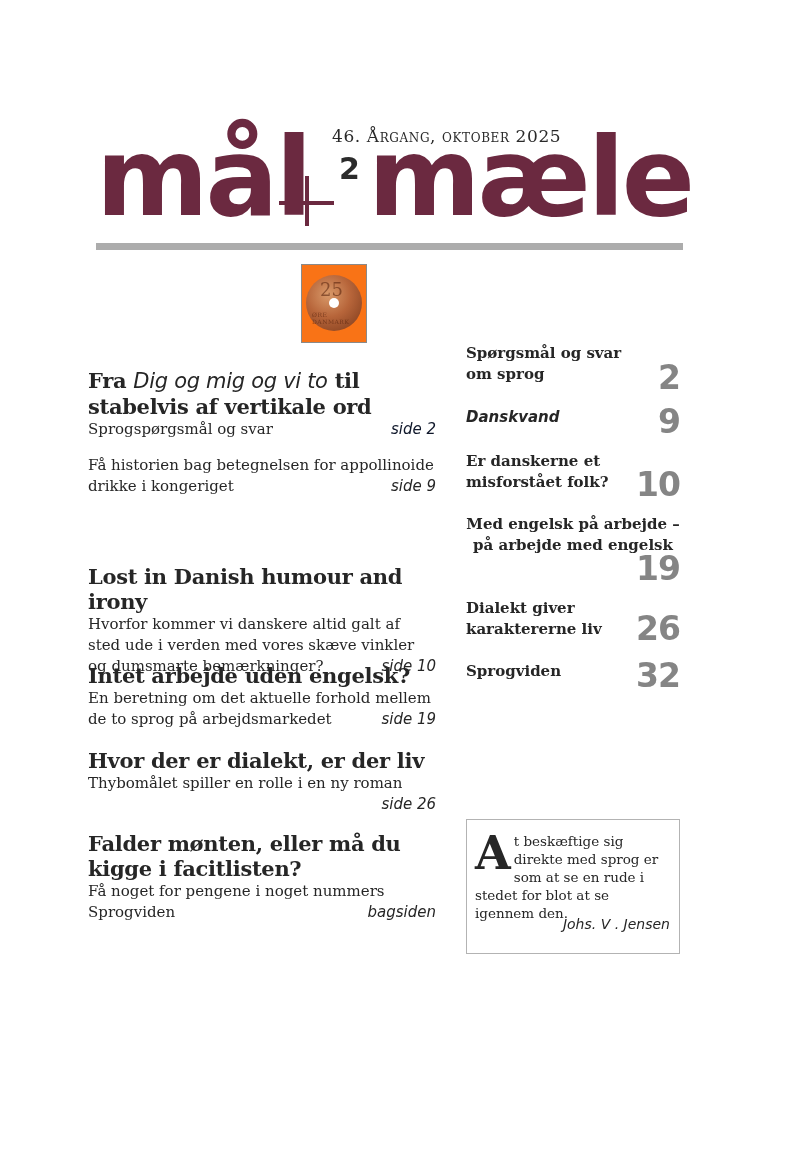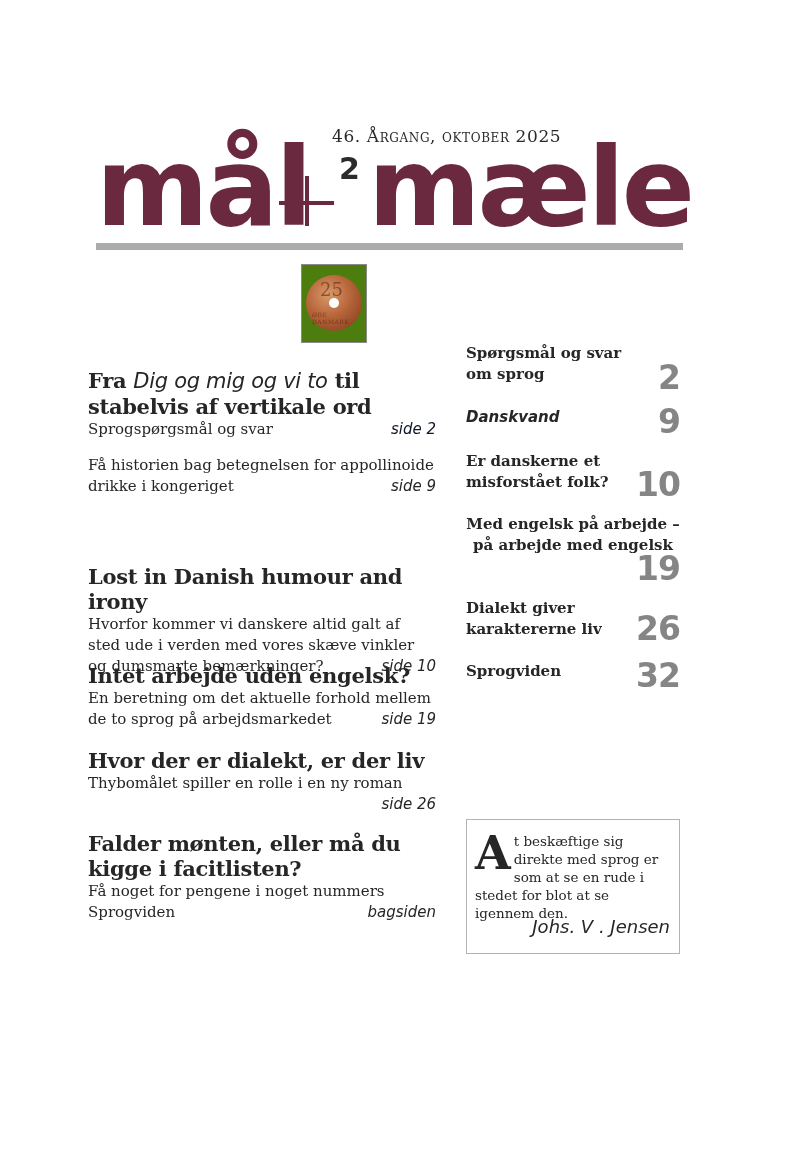--- a/index.html
+++ b/index.html
@@ -7,37 +7,37 @@
     body { position: relative; overflow: hidden; font-family: "DejaVu Serif", serif; color: #262626; }
 
     
     .masthead { position: absolute; left: 96px; top: 118px; width: 590px; height: 135px; }
     .issue-line {
       position: absolute; left: 236px; top: 8px;
       font-family: "DejaVu Serif", serif; font-size: 17px; letter-spacing: 0.6px;
       font-variant: small-caps; color: #2a2a2a; white-space: nowrap;
     }
     .logo-word {
-      position: absolute; top: 16px;
+      position: absolute; top: 6px;
       font-family: "DejaVu Sans", sans-serif; font-weight: bold;
       font-size: 108px; line-height: 108px; color: #6b2940; letter-spacing: -3px;
       white-space: nowrap;
     }
     .logo-left { left: 0px; }
     .logo-right { left: 272px; text-align: center; }
     .logo-plus-h { position: absolute; left: 183px; top: 83px; width: 55px; height: 4px; background: #6b2940; }
     .logo-plus-v { position: absolute; left: 209px; top: 58px; width: 4px; height: 50px; background: #6b2940; }
     .logo-sup {
       position: absolute; left: 243px; top: 33px;
       font-family: "DejaVu Sans", sans-serif; font-weight: bold; font-size: 30px; color: #2b2b2b;
     }
     .grey-bar { position: absolute; left: 96px; top: 243px; width: 587px; height: 7px; background: #acacac; }
 
     
-    .coin-frame { position: absolute; left: 301px; top: 264px; width: 66px; height: 79px; border: 1px solid #8a8a8a; background: #4d7c0f; }
+    .coin-frame { position: absolute; left: 301px; top: 264px; width: 66px; height: 79px; border: 1px solid #8a8a8a; background: #f97316; }
     .coin {
       position: absolute; left: 4px; top: 10px; width: 56px; height: 56px; border-radius: 50%;
       background: radial-gradient(circle at 40% 35%, #d99a6a 0%, #b7653a 45%, #8a4422 85%, #6e3318 100%);
     }
     .coin-hole { position: absolute; left: 23px; top: 23px; width: 10px; height: 10px; border-radius: 50%; background: #fff; }
     .coin-num { position: absolute; left: 14px; top: 4px; font-family: "DejaVu Serif", serif; font-size: 18px; color: rgba(80,30,10,0.55); }
     .coin-text { position: absolute; left: 6px; top: 36px; font-family: "DejaVu Serif", serif; font-size: 6px; color: rgba(80,30,10,0.6); letter-spacing: 0.5px; }
 
     
     .articles { position: absolute; left: 88px; top: 368px; width: 348px; }
@@ -68,21 +68,21 @@
 
     
     .quote-box { position: absolute; left: 466px; top: 819px; width: 214px; height: 135px; border: 1px solid #b3b3b3; padding: 12px 8px 0 8px; }
     .quote-text { font-family: "DejaVu Serif", serif; font-size: 13.5px; line-height: 18px; color: #262626; }
     .dropcap {
       float: left; font-family: "DejaVu Serif", serif; font-weight: bold; font-size: 46px; line-height: 38px;
       margin: 2px 3px 0 0; color: #262626;
     }
     .quote-author {
       position: absolute; right: 9px; top: 96px;
-      font-family: "DejaVu Sans", sans-serif; font-style: italic; font-size: 18px; color: #262626;
+      font-family: "DejaVu Sans", sans-serif; font-style: italic; font-size: 14px; color: #262626;
     }
   </style>
 </head>
 <body>
 
 <div class="masthead">
   <div class="issue-line">46. Årgang, oktober 2025</div>
   <div class="logo-word logo-left">mål</div>
   <div class="logo-plus-h"></div>
   <div class="logo-plus-v"></div>

